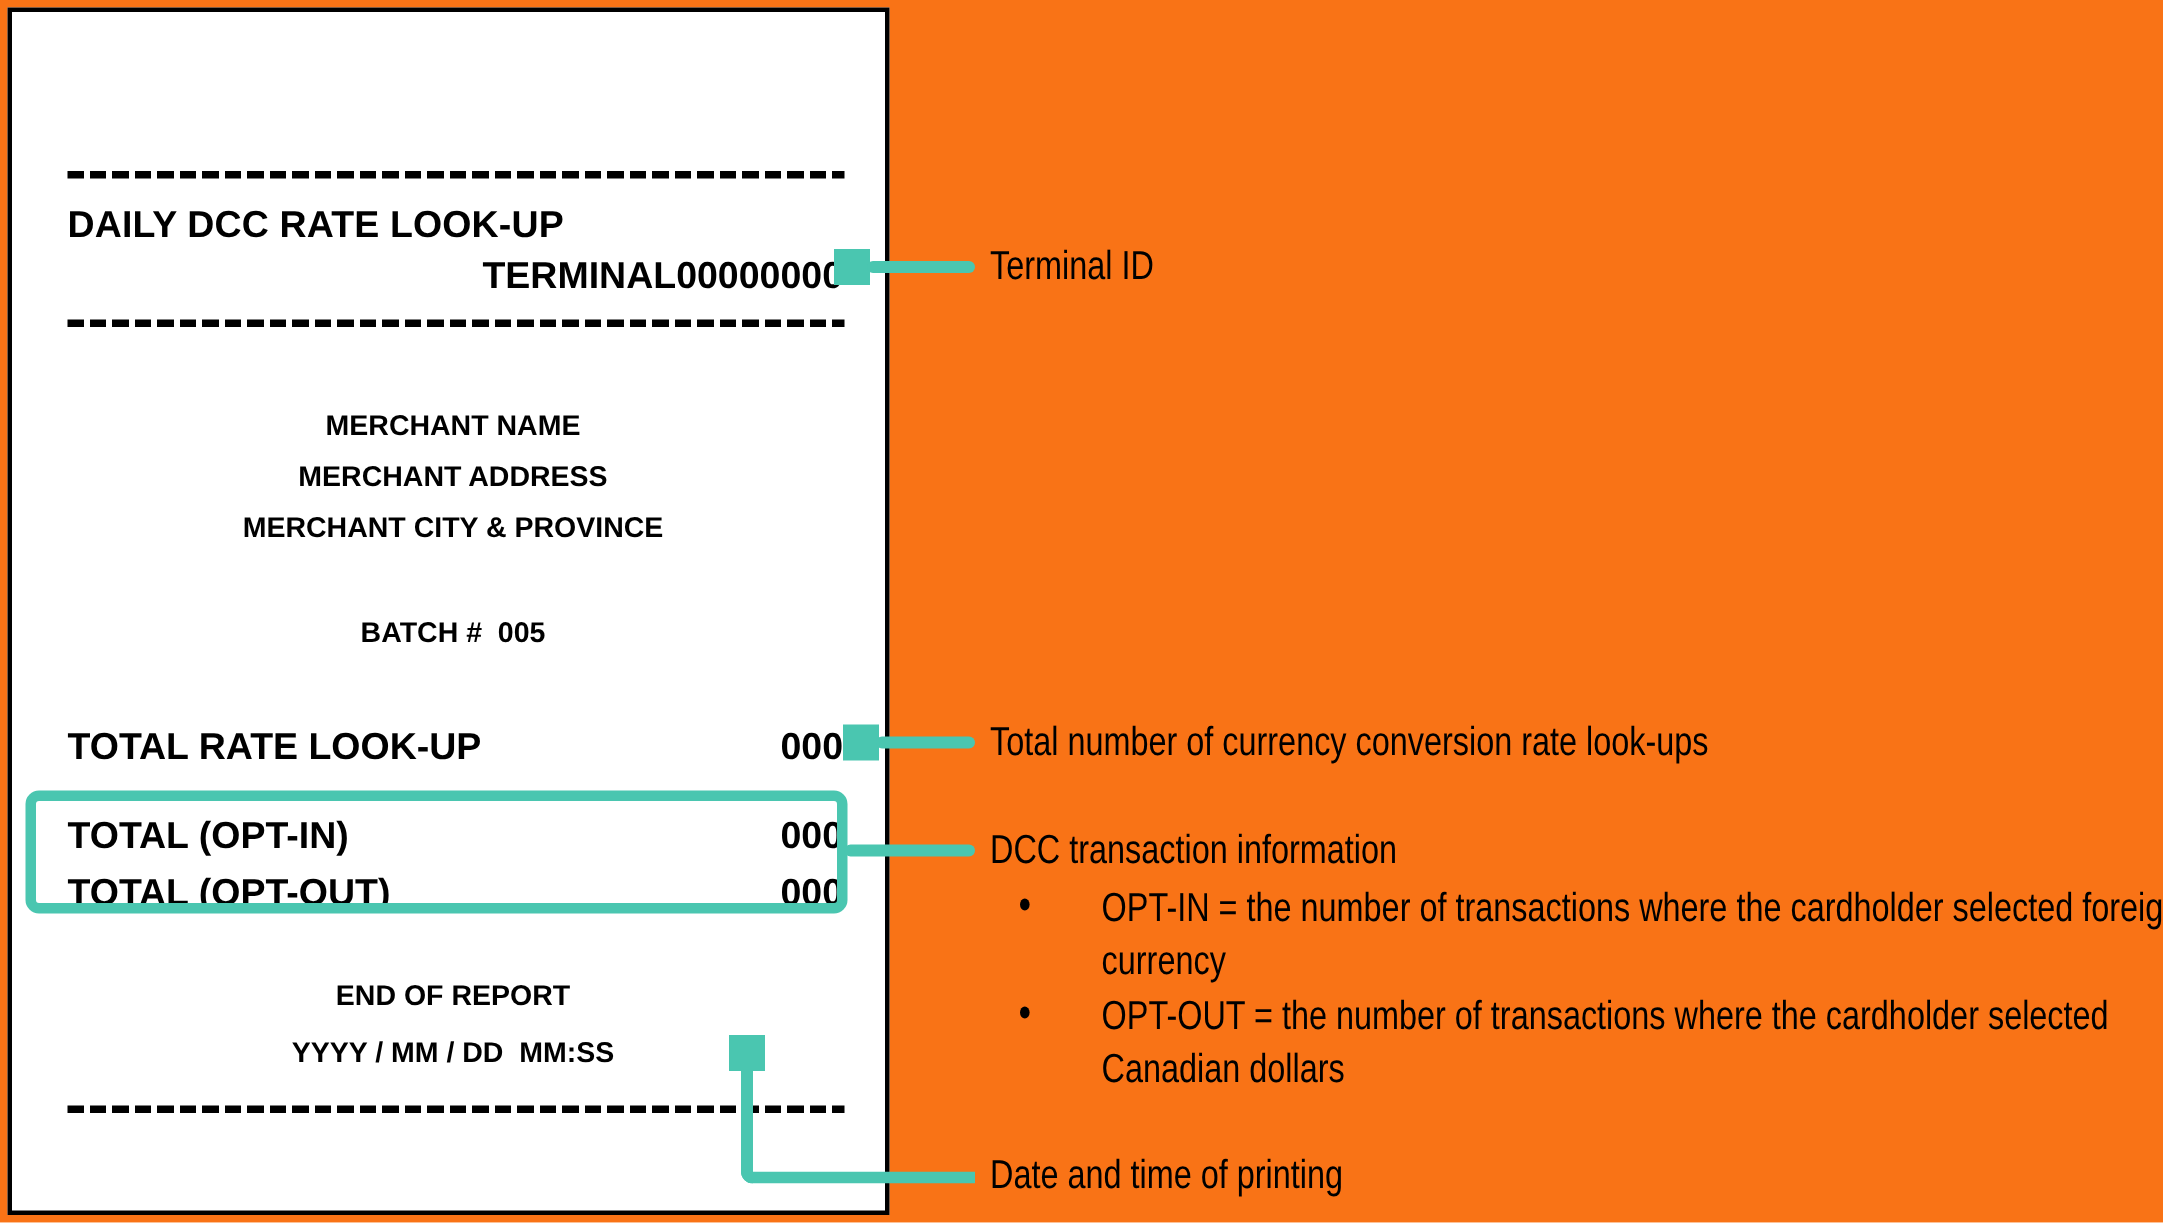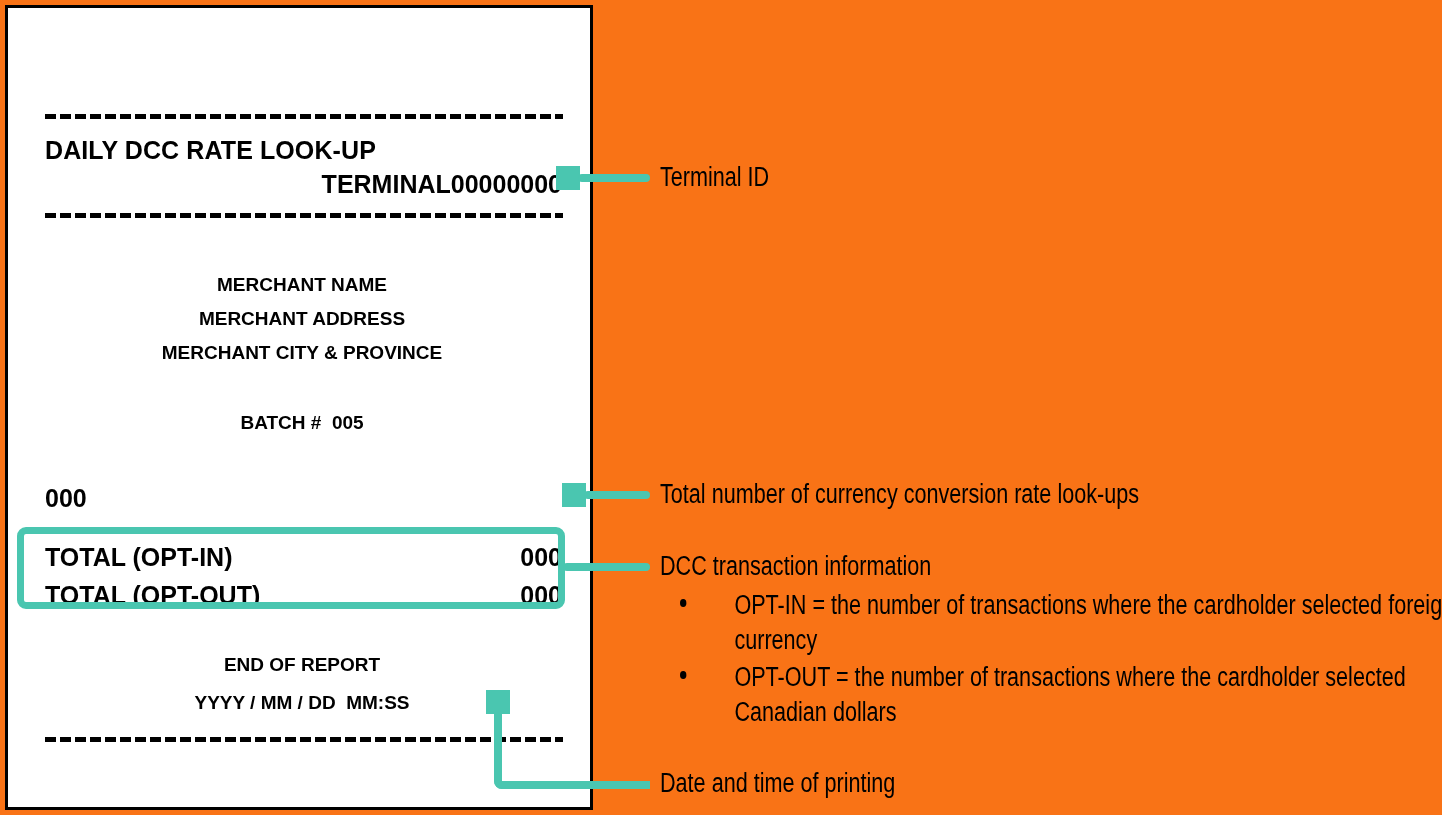--- a/index.html
+++ b/index.html
@@ -170,20 +170,21 @@
 
     <div class="sep" style="top:205px;"></div>
 
     <div class="rl-center" style="top:266px;">MERCHANT NAME</div>
     <div class="rl-center" style="top:300px;">MERCHANT ADDRESS</div>
     <div class="rl-center" style="top:334px;">MERCHANT CITY &amp; PROVINCE</div>
 
     <div class="rl-center" style="top:404px;">BATCH #  005</div>
 
     <div class="rl-row" style="top:476px;">
+      <span>TOTAL RATE LOOK-UP</span>
       <span>000</span>
     </div>
 
     <div class="rl-row" style="top:535px;gap:18px;">
       <span>TOTAL (OPT-IN)</span>
       <span>000</span>
     </div>
 
     <div class="rl-row" style="top:573px;">
       <span>TOTAL (OPT-OUT)</span>

